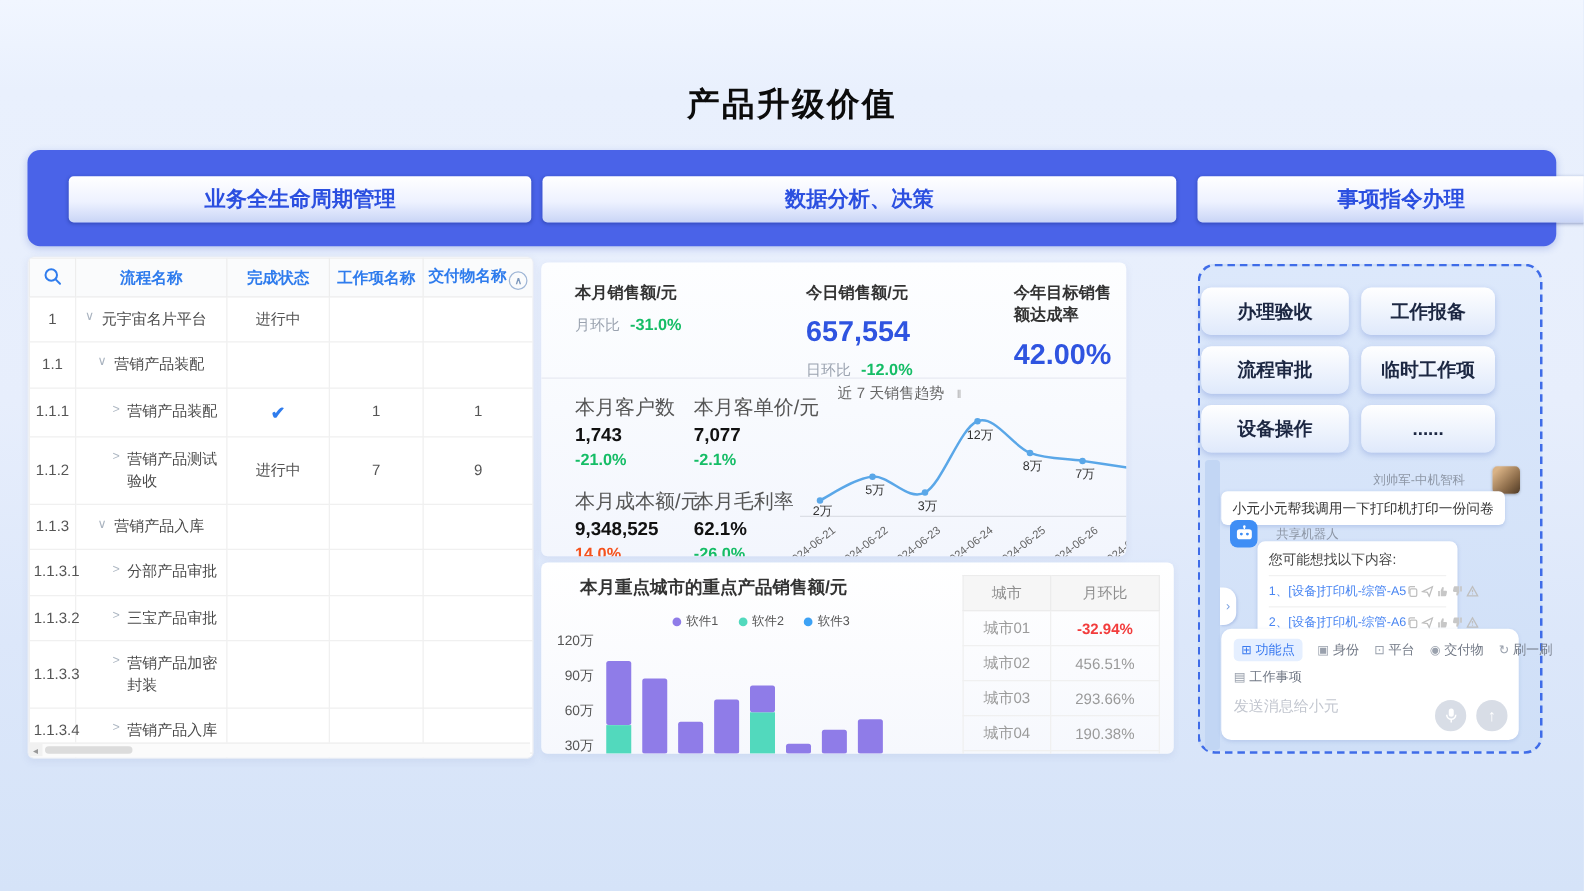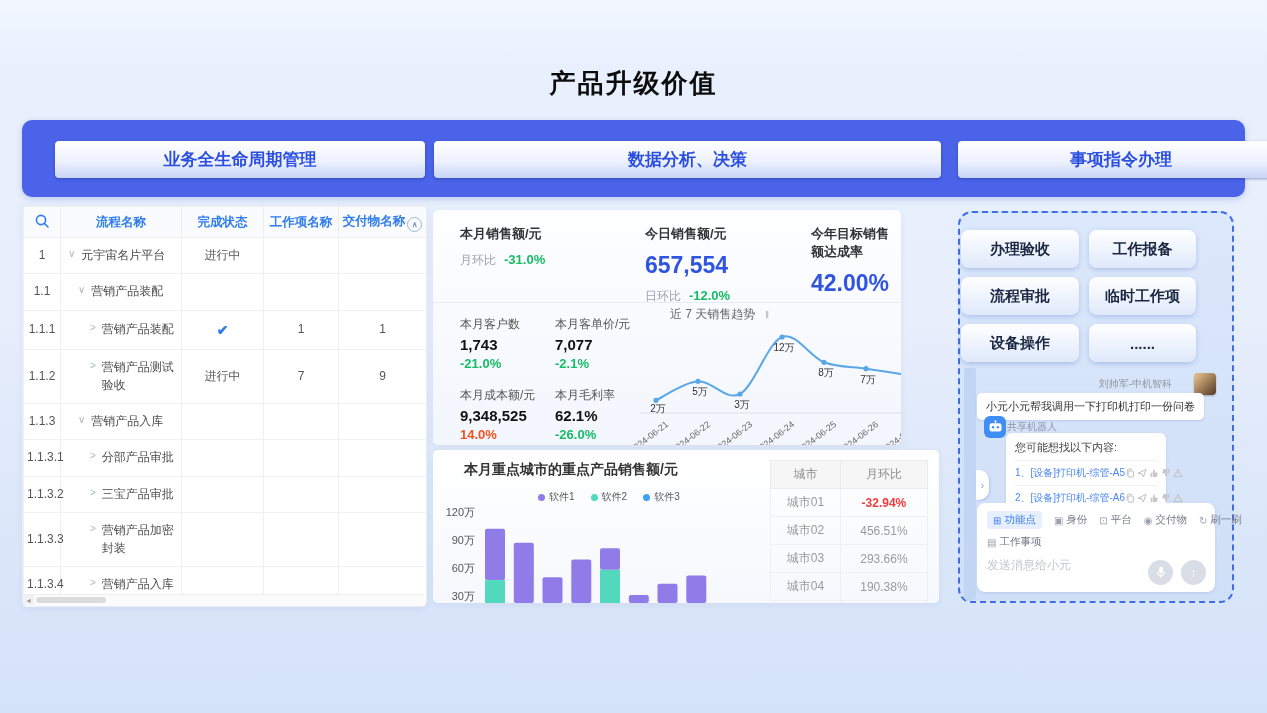--- a/index.html
+++ b/index.html
@@ -45,21 +45,21 @@
   #kpi-card{left:433px;top:210px;width:468px;height:235px;background:linear-gradient(180deg,#fdfeff,#f3f6fd);}
   .kpi-row{display:flex;padding:15px 12px 0 27px;}
   .kpi .lbl{font-size:13px;font-weight:700;color:#333}
   .kpi .val{margin-top:9px;font-size:23px;font-weight:700;color:#2f54e0;}
   .kpi .sub{margin-top:9px;font-size:12px;color:#9ba3b0;}
   .kpi .sub b{margin-left:8px;font-size:13px;}
   .kpi1{width:187px}.kpi2{width:168px}.kpi3{flex:1}
   .divider{position:absolute;left:0;top:92px;width:100%;height:1px;background:#e7eaf2;}
   .mini-grid{position:absolute;left:27px;top:106px;width:178px;display:grid;
     grid-template-columns:95px 83px;row-gap:16px;}
-  .mini .lbl{font-size:12px;color:#555;white-space:nowrap}
+  .mini .lbl{font-size:16px;color:#555;white-space:nowrap}
   .mini .val{margin-top:3px;font-size:15px;font-weight:700;color:#111}
   .mini .delta{margin-top:3px;font-size:13px;font-weight:700}
   .green{color:#15bd66}.redor{color:#f5521d}
   .trend{position:absolute;left:203px;top:96px;width:300px;height:138px;}
   .trend-title{margin-left:34px;font-size:12px;color:#666;}
   .mini-icon{color:#aaa;font-size:9px;margin-left:10px;}
   .trend svg{display:block;margin-top:2px;overflow:visible;}
   .dates{position:relative;height:32px;}
   .dates span{position:absolute;top:2px;width:64px;text-align:right;font-size:9px;color:#666;
     transform:rotate(-38deg);transform-origin:100% 0;white-space:nowrap;}
@@ -83,21 +83,21 @@
     column-gap:10px;row-gap:9px;}
   .act-btn{height:38px;border:none;border-radius:8px;cursor:pointer;font-family:inherit;
     background:linear-gradient(180deg,#ffffff,#dfe9fb);
     font-size:15px;font-weight:700;color:#1c2742;box-shadow:0 2px 5px rgba(80,110,200,.3);}
   .chat-name-row{position:absolute;top:160px;right:16px;display:flex;align-items:center;gap:22px;}
   .chat-name{font-size:10px;color:#8d96a5;}
   .avatar{width:22px;height:22px;border-radius:4px;
     background:linear-gradient(135deg,#d9b285 15%,#8a6a48 65%,#4f3a26);box-shadow:0 1px 2px rgba(0,0,0,.25);}
   .user-bubble{position:absolute;top:180px;right:28px;background:#fff;border-radius:5px;padding:6px 9px;
     font-size:11px;color:#333;box-shadow:0 1px 3px rgba(100,130,200,.25);white-space:nowrap;}
-  .bot-row{position:absolute;left:24px;top:203px;display:flex;align-items:center;gap:1px;}
+  .bot-row{position:absolute;left:24px;top:203px;display:flex;align-items:center;gap:15px;}
   .robot-icon{width:22px;height:22px;border-radius:6px;background:#3f8ef5;
     display:flex;align-items:center;justify-content:center;}
   .bot-name{font-size:10px;color:#8d96a5;}
   .bot-card{position:absolute;left:46px;top:220px;width:160px;box-sizing:border-box;background:#fff;
     border-radius:6px;padding:7px 9px 4px;box-shadow:0 1px 3px rgba(100,130,200,.25);}
   .bot-intro{font-size:11px;color:#444;padding-bottom:5px;}
   .result-item{display:flex;align-items:center;justify-content:space-between;padding:5px 0;border-top:1px solid #f1f1f1;}
   .result-label{font-size:10px;color:#4a86f2;white-space:nowrap;cursor:pointer;}
   .result-icons{display:flex;gap:2px;align-items:center;}
   .result-icons span{display:flex;cursor:pointer;}

